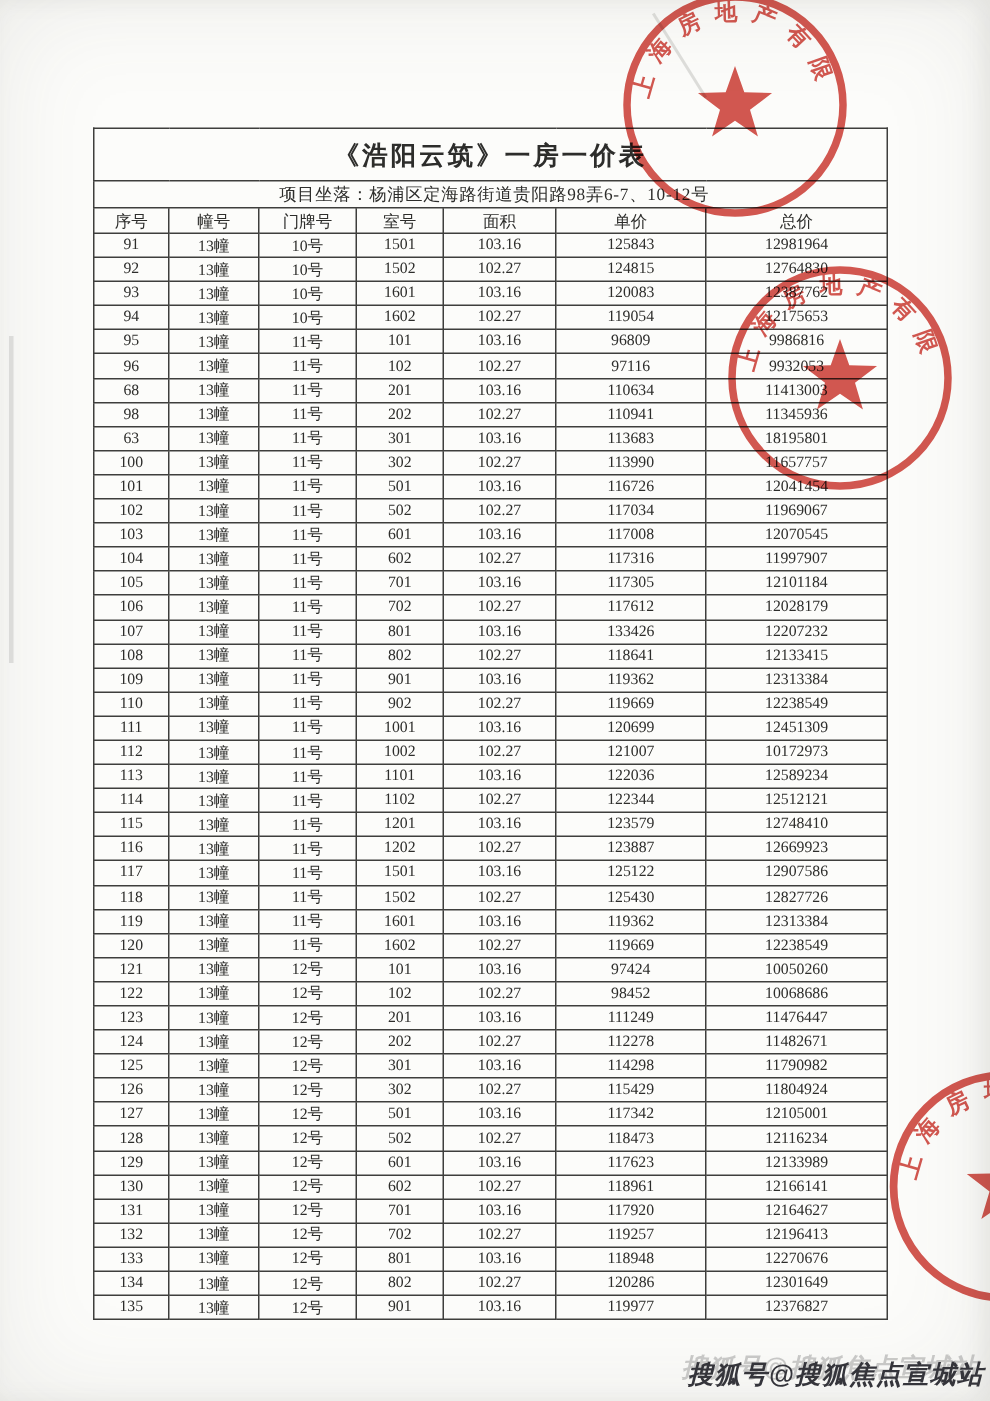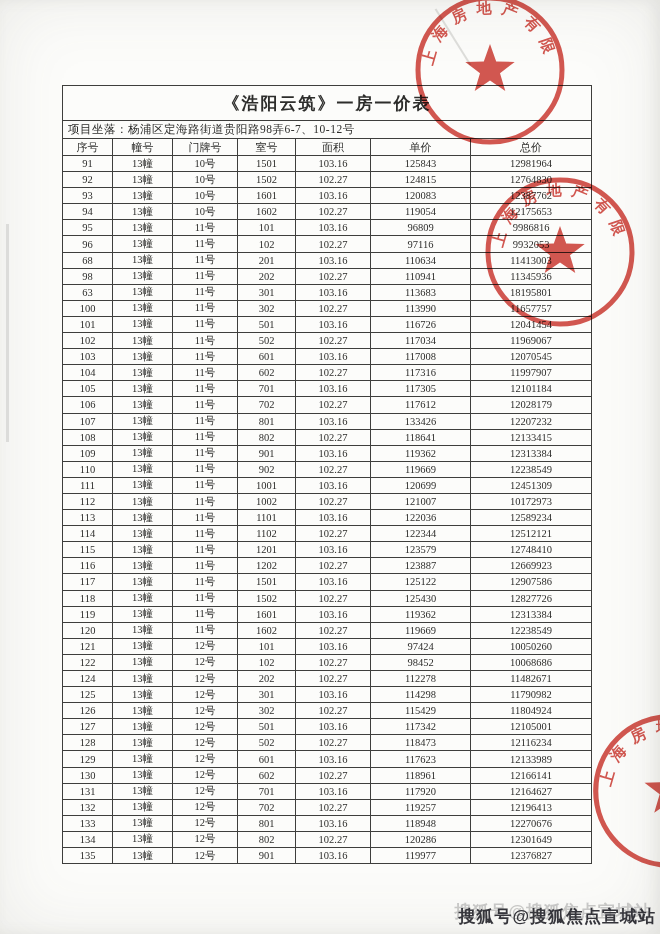--- a/index.html
+++ b/index.html
@@ -16,37 +16,38 @@
   
   table.price{
     position:absolute;left:62px;top:85px;width:529px;
     border-collapse:collapse;table-layout:fixed;font-family:Liberation Serif, serif;
   }
   table.price th, table.price td{
     border:1px solid #3e3e3c;padding:0;text-align:center;
     color:#2d2d2b;overflow:hidden;white-space:nowrap;font-weight:normal;
   }
   tr.title-row th{height:34px;font-size:17px;font-weight:bold;letter-spacing:2px;}
-  tr.loc-row th{height:17px;font-size:11.5px;text-align:left;padding-left:5px;letter-spacing:.5px;}
+  tr.loc-row th{height:17px;font-size:11.5px;text-align:center;padding-left:5px;letter-spacing:.5px;}
   tr.head-row th{height:16px;font-size:11px;margin-top:11px;}
   tbody td{height:15.1px;font-size:10.5px;}
 
   
   .stamp{position:absolute;mix-blend-mode:multiply;opacity:.85;pointer-events:none;}
   .stamp .ring{fill:none;stroke:#cd3a32;stroke-width:5;}
   .stamp .sealtext{font-size:15px;fill:#cd3a32;font-weight:bold;letter-spacing:9px;
     font-family:"Liberation Serif","DejaVu Serif",serif;}
   .stamp .star{fill:#cd3a32;}
 
   
   .watermark{
     position:absolute;right:4px;bottom:6px;
     font-family:"Liberation Sans","DejaVu Sans",sans-serif;
     font-size:17px;font-weight:bold;color:#35353b;letter-spacing:1px;
     text-shadow:-4px -5px 0 rgba(140,140,140,.45);
+    font-style:italic;
   }
 </style>
 </head>
 <body>
 
 <div class="page">
 
   <div class="scan-line-left"></div>
   <div class="scan-smudge-top"></div>
 
@@ -360,20 +361,29 @@
         <tr>
           <td>122</td>
           <td>13幢</td>
           <td>12号</td>
           <td>102</td>
           <td>102.27</td>
           <td>98452</td>
           <td>10068686</td>
         </tr>
         <tr>
+          <td>123</td>
+          <td>13幢</td>
+          <td>12号</td>
+          <td>201</td>
+          <td>103.16</td>
+          <td>111249</td>
+          <td>11476447</td>
+        </tr>
+        <tr>
           <td>124</td>
           <td>13幢</td>
           <td>12号</td>
           <td>202</td>
           <td>102.27</td>
           <td>112278</td>
           <td>11482671</td>
         </tr>
         <tr>
           <td>125</td>

